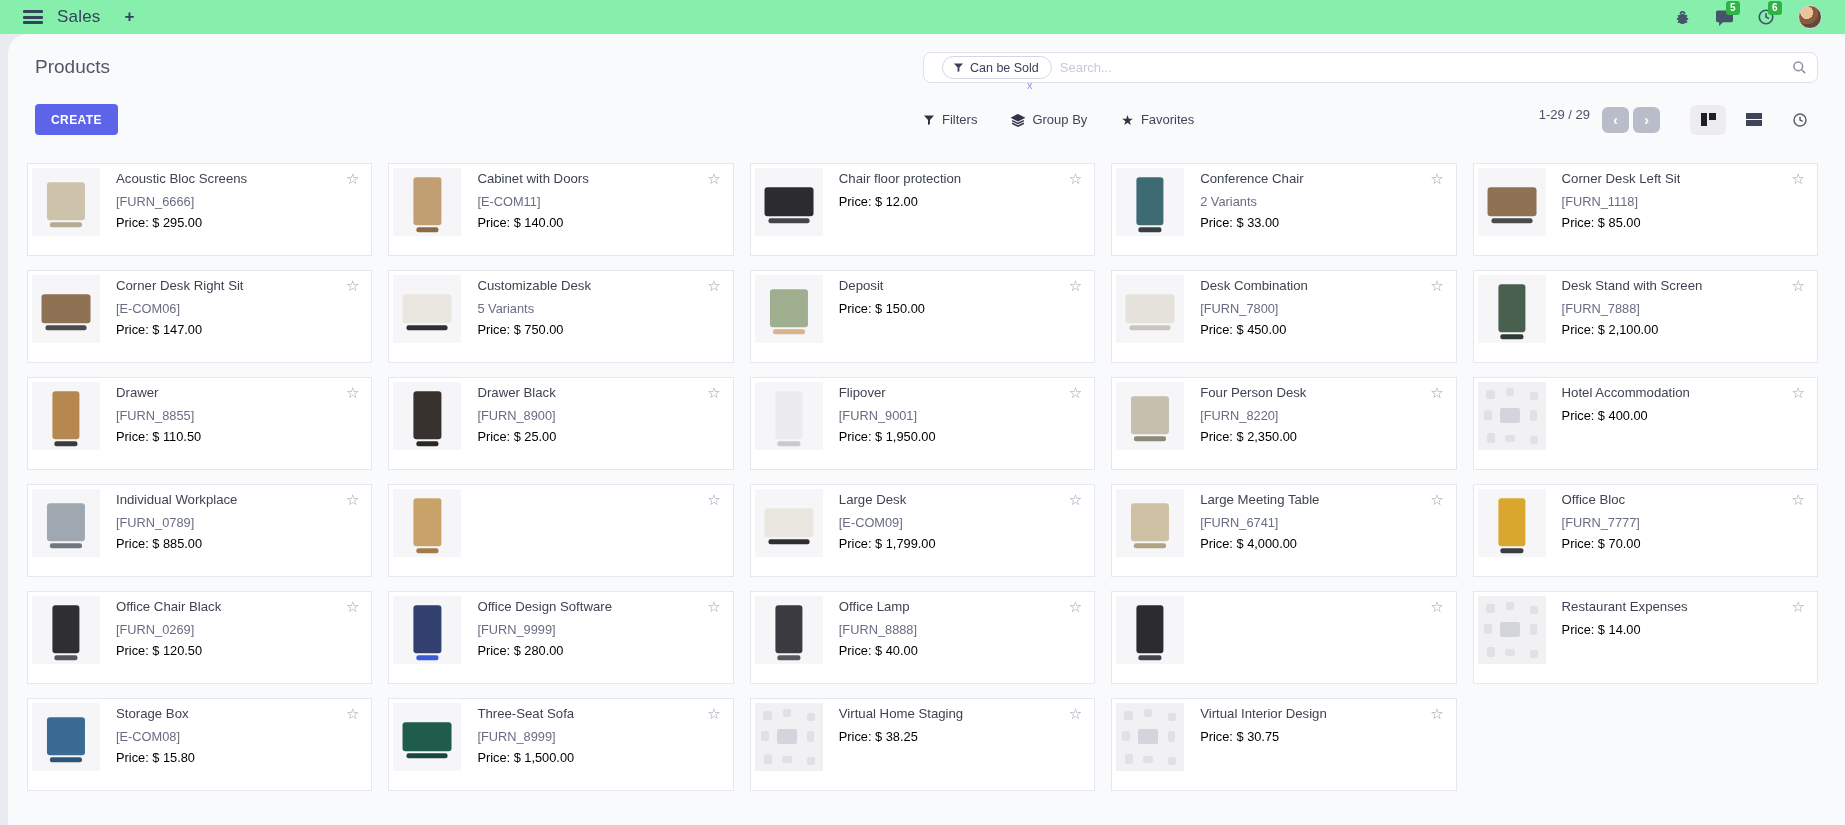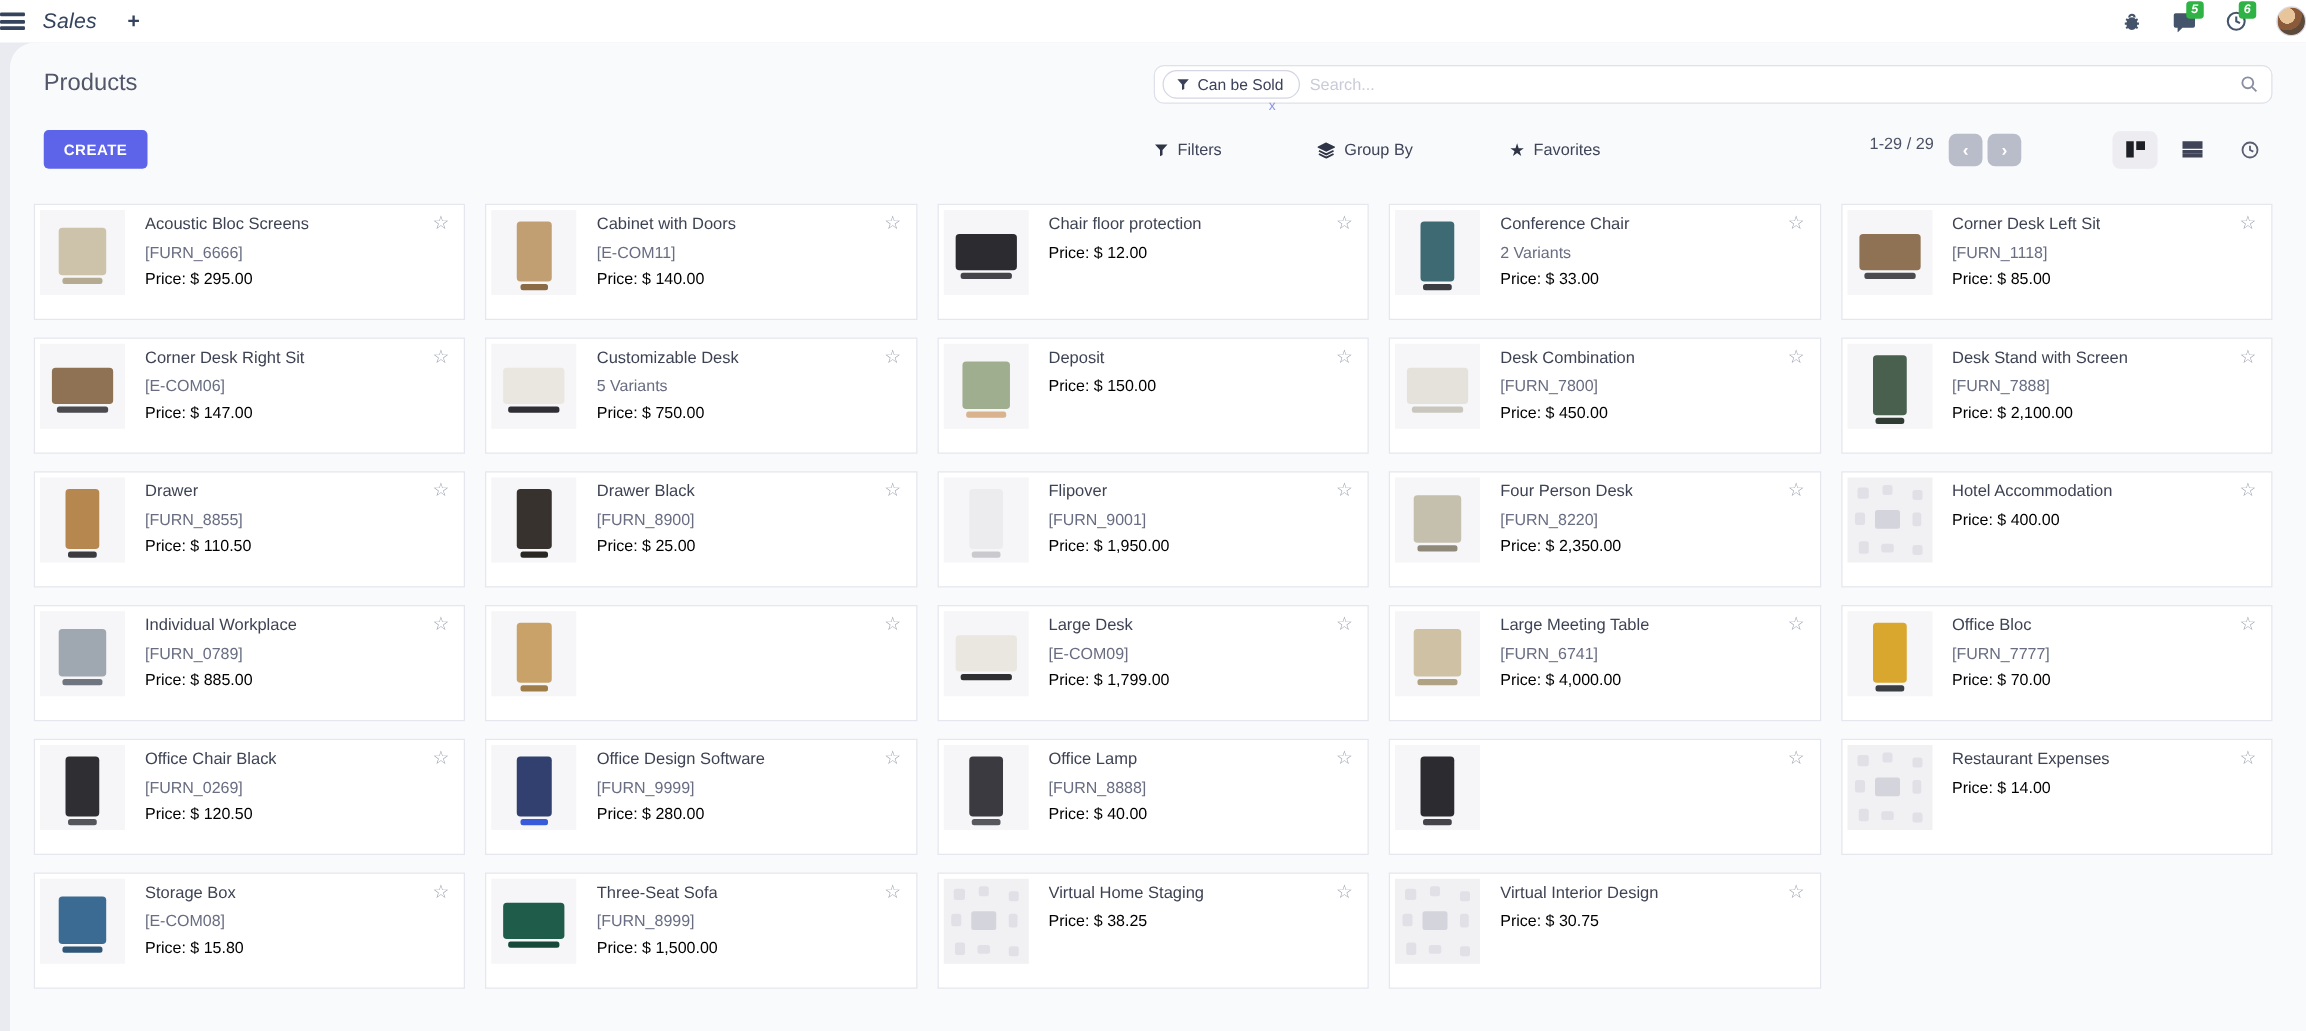--- a/index.html
+++ b/index.html
@@ -1,48 +1,48 @@
 <!DOCTYPE html>
 <html><head>
 <meta charset="utf-8">
 <style>
   * { box-sizing: border-box; margin: 0; padding: 0; }
   html,body { width:1845px; height:825px; overflow:hidden; }
   body { font-family:"Liberation Sans", sans-serif; background:#e9ebf1; }
 
   
-  .navbar { height:34px; background:#ffffff; display:flex; align-items:center; padding:0 0;font-style:italic; }
+  .navbar { height:34px; background:#86efac; display:flex; align-items:center; padding:0 23px; }
   .hamburger { width:20px; height:14px; display:flex; flex-direction:column; justify-content:space-between; cursor:pointer; }
   .hamburger span { display:block; height:3px; background:#34445c; border-radius:1px; }
   .app-name { font-size:17px; color:#34445c; margin-left:14px; font-weight:500; letter-spacing:.2px; }
   .nav-plus { margin-left:24px; color:#34445c; font-size:17px; font-weight:700; cursor:pointer; }
   .nav-right { margin-left:auto; display:flex; align-items:center; gap:22px; }
   .nav-icon { position:relative; width:20px; height:20px; display:flex; align-items:center; justify-content:center; cursor:pointer; }
   .nav-icon svg { display:block; }
   .badge { position:absolute; top:-6px; left:12px; background:#2fb344; color:#fff; font-size:10px; line-height:1; padding:2px 4px; border-radius:3px; font-weight:700; }
   .avatar { width:24px; height:24px; border-radius:50%; background:radial-gradient(circle at 35% 30%, #e8c49a 0 30%, #8a5a3b 31% 55%, #5d4a3a 56% 100%); border:1px solid #d8d8e0; cursor:pointer; }
 
   
   .panel { position:absolute; top:34px; left:8px; right:0; bottom:0; background:#f9fafb; border-top-left-radius:20px; overflow:hidden; }
 
   
   .cp { padding:18px 27px 0 19px; }
   .cp-row-a { display:flex; align-items:flex-start; height:40px; }
   .page-title { font-size:19px; color:#525668; margin-left:8px; margin-top:4px; }
-  .searchbar { margin-left:auto; width:895px; height:31px; background:#fff; border:1px solid #dfe0ea; border-radius:8px; display:flex; align-items:center; padding:0 10px 0 6px; position:relative; }
+  .searchbar { margin-left:auto; width:895px; height:31px; background:#fff; border:1px solid #dfe0ea; border-radius:8px; display:flex; align-items:center; padding:0 10px 0 18px; position:relative; }
   .facet { position:relative; height:23px; border:1px solid #d4d6e4; border-radius:12px; background:#fff; display:flex; align-items:center; gap:6px; padding:0 12px 0 10px; cursor:pointer; }
   .facet-label { font-size:12.5px; color:#3c415a; white-space:nowrap; }
   .facet-x { position:absolute; left:50%; bottom:-13px; transform:translateX(30px); color:#8c92ea; font-size:11px; line-height:1; cursor:pointer; }
   .search-input { flex:1; border:none; outline:none; font-size:13px; color:#0c4a6e; margin-left:8px; background:transparent; font-family:"Liberation Sans", sans-serif; }
   .search-input::placeholder { color:#c9cbd8; }
   .search-mag { color:#8a8fa0; cursor:pointer; display:flex; }
 
   .cp-row-b { display:flex; align-items:center; margin-top:12px; height:31px; }
   .btn-create { background:#5d64e9; color:#fff; border:none; border-radius:4px; height:31px; padding:0 16px; font-size:12px; font-weight:700; letter-spacing:.4px; margin-left:8px; cursor:pointer; font-family:"Liberation Sans", sans-serif; }
-  .cp-right { margin-left:auto; width:895px; display:flex; align-items:center;gap:43px; }
+  .cp-right { margin-left:auto; width:895px; display:flex; align-items:center; }
   .sv-item { display:flex; align-items:center; gap:7px; font-size:13px; color:#3f4458; cursor:pointer; margin-right:34px; white-space:nowrap; }
   .sv-item svg { display:block; }
   .fav-star { font-size:14px; color:#2f3547; }
   .pager { margin-left:auto; display:flex; align-items:flex-start; }
   .pager-range { font-size:13px; color:#4b5065; margin-right:12px; }
   .pager-btn { width:27px; height:26px; border:none; border-radius:6px; background:#b9bdca; color:#fff; font-size:14px; font-weight:700; cursor:pointer; display:flex; align-items:center; justify-content:center; }
   .pager-btn + .pager-btn { margin-left:4px; }
   .switcher { display:flex; align-items:center; margin-left:30px; gap:10px; }
   .sw-btn { width:36px; height:30px; border-radius:6px; display:flex; align-items:center; justify-content:center; cursor:pointer; }
   .sw-btn.active { background:#ececf1; }

